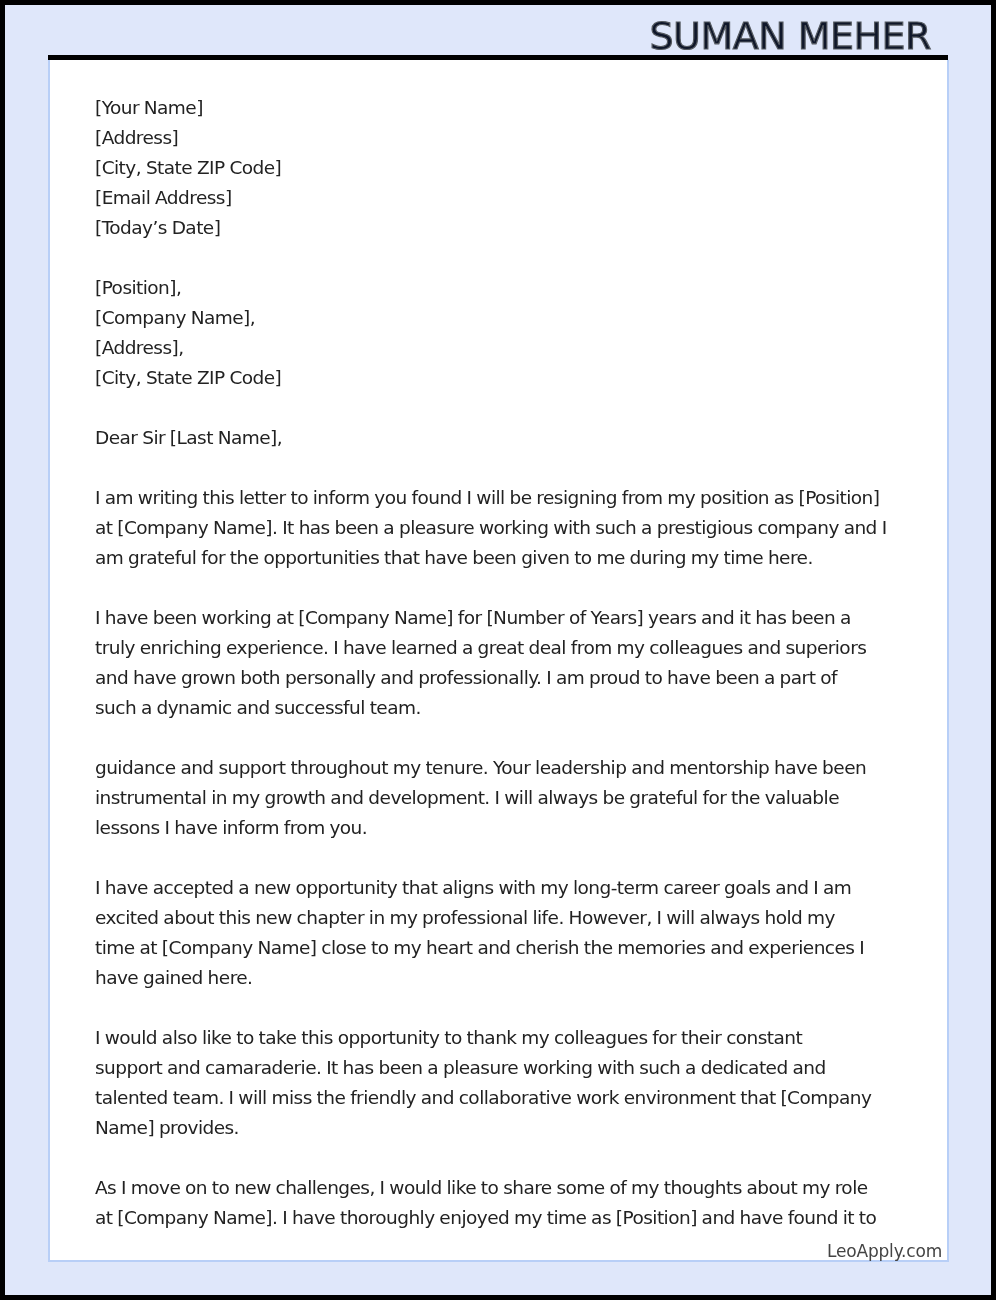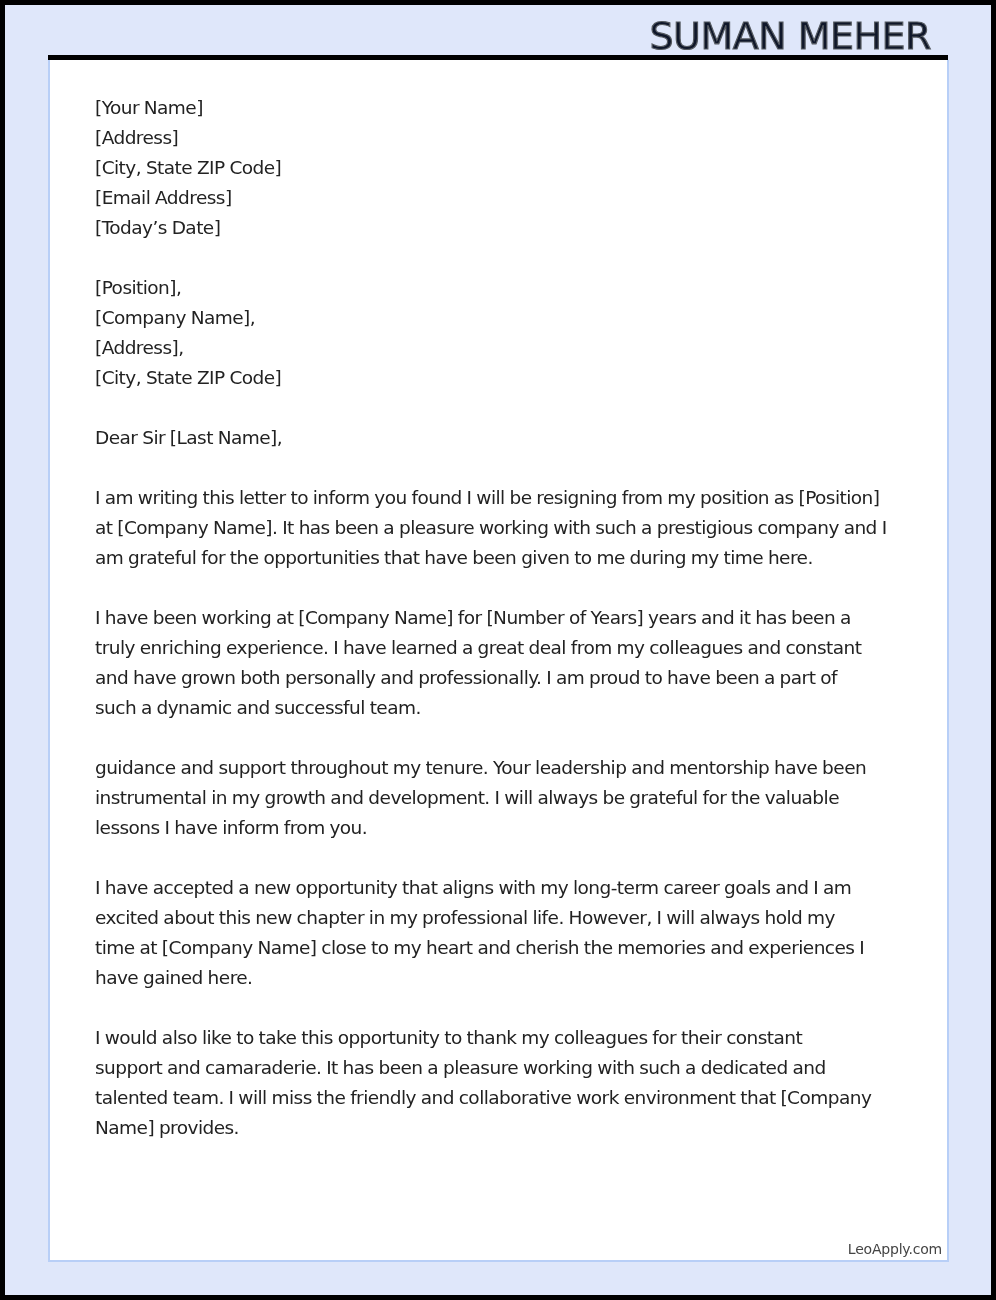--- a/index.html
+++ b/index.html
@@ -36,21 +36,21 @@
       font-size: 18.5px; line-height: 30px; color: #222222;
       letter-spacing: -0.55px;
       word-spacing: -0.5px;
     }
     .line { display: block; white-space: nowrap; height: 30px; }
     .blank { height: 30px; }
     .para { margin-bottom: 30px; }
     .para .pline { display: block; white-space: nowrap; height: 30px; }
     .watermark {
       position: absolute; right: 54px; top: 1241px;
-      font-family: "DejaVu Sans", sans-serif; font-size: 14px; color: #444444;
+      font-family: "DejaVu Sans", sans-serif; font-size: 17px; color: #444444;
       letter-spacing: -0.2px;
     }
   </style>
 </head>
 <body>
 
 <div class="frame">
   <div class="name-title">SUMAN MEHER</div>
   <div class="header-rule"></div>
   <div class="page"></div>
@@ -77,21 +77,21 @@
   </div>
 
   <div class="para">
     <span class="pline">I am writing this letter to inform you found I will be resigning from my position as [Position]</span>
     <span class="pline">at [Company Name]. It has been a pleasure working with such a prestigious company and I</span>
     <span class="pline">am grateful for the opportunities that have been given to me during my time here.</span>
   </div>
 
   <div class="para">
     <span class="pline">I have been working at [Company Name] for [Number of Years] years and it has been a</span>
-    <span class="pline">truly enriching experience. I have learned a great deal from my colleagues and constant</span>
+    <span class="pline">truly enriching experience. I have learned a great deal from my colleagues and superiors</span>
     <span class="pline">and have grown both personally and professionally. I am proud to have been a part of</span>
     <span class="pline">such a dynamic and successful team.</span>
   </div>
 
   <div class="para">
     <span class="pline">guidance and support throughout my tenure. Your leadership and mentorship have been</span>
     <span class="pline">instrumental in my growth and development. I will always be grateful for the valuable</span>
     <span class="pline">lessons I have inform from you.</span>
   </div>
 
@@ -102,15 +102,19 @@
     <span class="pline">have gained here.</span>
   </div>
 
   <div class="para">
     <span class="pline">I would also like to take this opportunity to thank my colleagues for their constant</span>
     <span class="pline">support and camaraderie. It has been a pleasure working with such a dedicated and</span>
     <span class="pline">talented team. I will miss the friendly and collaborative work environment that [Company</span>
     <span class="pline">Name] provides.</span>
   </div>
 
+  <div class="para">
+    <span class="pline">As I move on to new challenges, I would like to share some of my thoughts about my role</span>
+    <span class="pline">at [Company Name]. I have thoroughly enjoyed my time as [Position] and have found it to</span>
+  </div>
 </div>
 
 <div class="watermark">LeoApply.com</div>
 
 </body></html>

